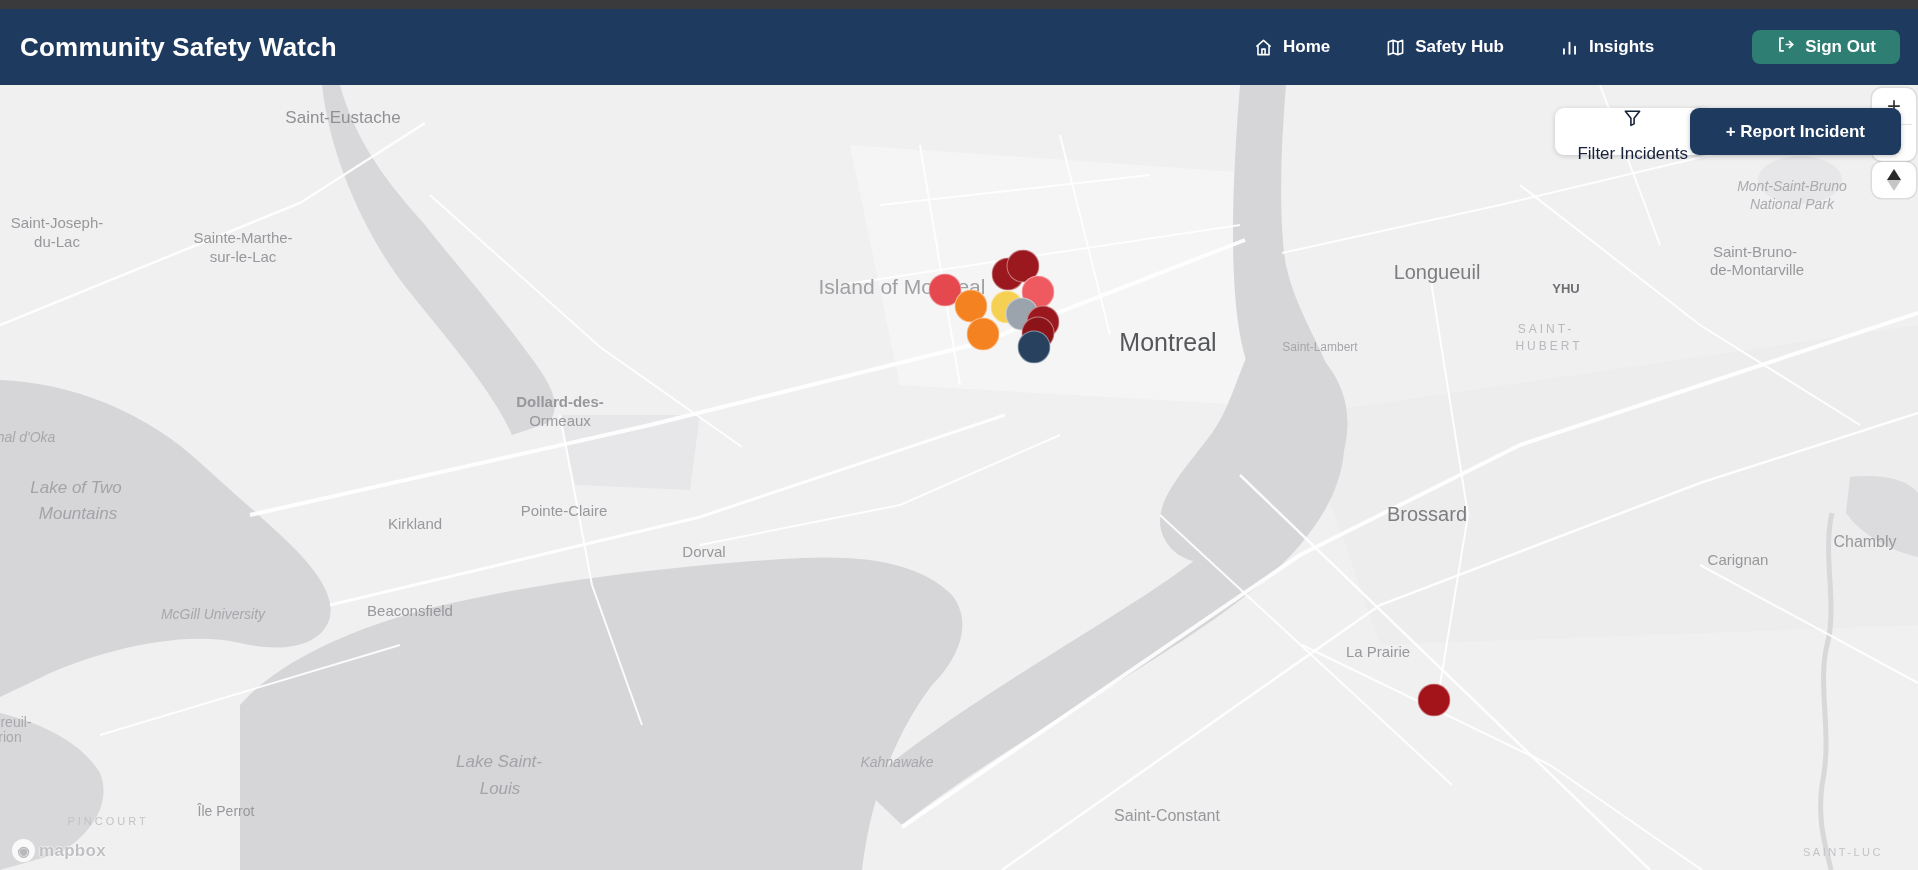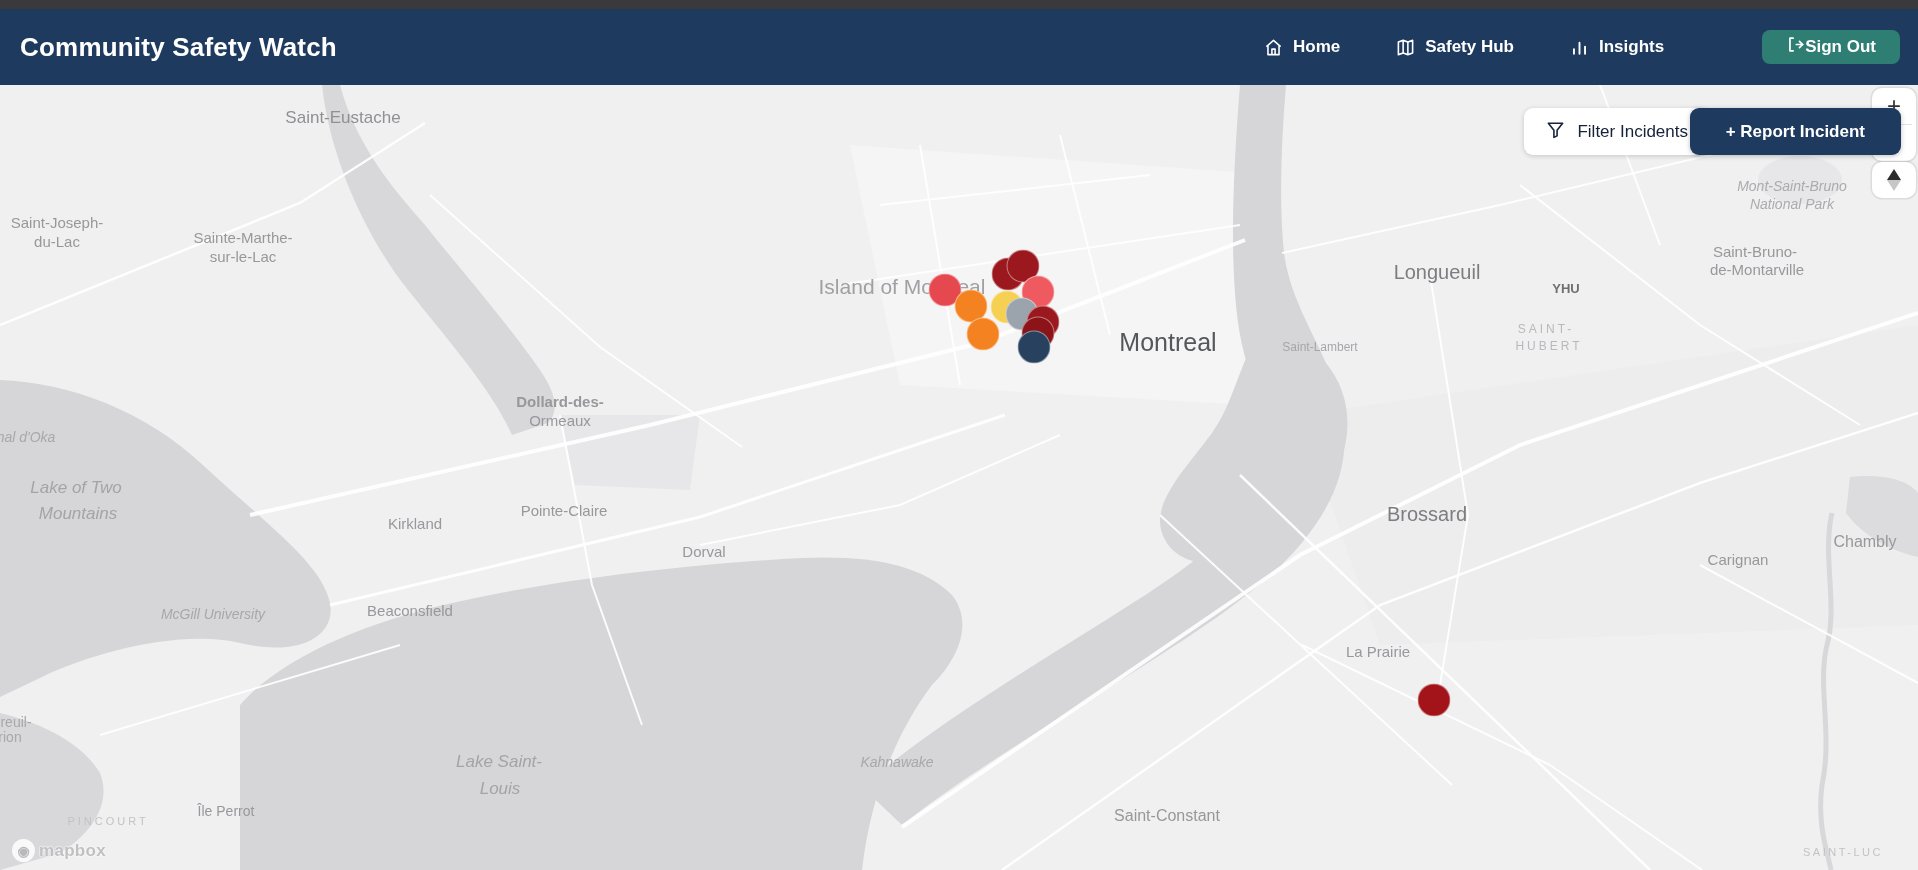--- a/index.html
+++ b/index.html
@@ -8,39 +8,39 @@
   
   .topstrip{position:absolute;left:0;top:0;width:1918px;height:9px;background:#3a3a3c;}
 
   
   .header{position:absolute;left:0;top:9px;width:1918px;height:76px;background:#1f3a5f;
           display:flex;align-items:center;box-sizing:border-box;padding:0 18px 0 20px;color:#fff;}
   .header h1{font-size:26px;font-weight:700;margin:0;letter-spacing:.2px;}
   .nav{margin-left:auto;display:flex;align-items:center;gap:56px;}
   .nav-item{display:flex;align-items:center;gap:10px;font-size:17px;font-weight:600;cursor:pointer;}
   .nav-item svg{display:block;}
-  .signout{margin-left:42px;display:flex;align-items:center;background:#2e7e74;color:#fff;
+  .signout{margin-left:42px;display:flex;align-items:center;gap:10px;background:#2e7e74;color:#fff;
            border:none;border-radius:8px;padding:5px 24px;font-size:17px;font-weight:700;cursor:pointer;
            font-family:"Liberation Sans",sans-serif;}
 
   
   .map{position:absolute;left:0;top:85px;width:1918px;height:785px;background:#f0f0f1;overflow:hidden;}
   .basemap{position:absolute;inset:0;}
 
   .map-label{position:absolute;transform:translate(-50%,-50%);white-space:nowrap;
              font-family:"Liberation Sans",sans-serif;pointer-events:none;}
 
   .marker{position:absolute;width:33px;height:33px;border-radius:50%;transform:translate(-50%,-50%);
           border:1px solid rgba(255,255,255,.45);box-sizing:border-box;cursor:pointer;}
 
   
   .btn-filter{position:absolute;top:23px;right:208px;height:47px;padding:0 22px;background:#fff;
               border:none;border-radius:9px;display:flex;align-items:center;gap:12px;font-size:17px;
               color:#16213a;font-weight:500;box-shadow:0 1px 5px rgba(0,0,0,.18);cursor:pointer;
-              font-family:"Liberation Sans",sans-serif;z-index:30;}
+              font-family:"Liberation Sans",sans-serif;z-index:30;flex-direction:column;}
   .btn-report{position:absolute;top:23px;right:17px;height:47px;padding:0 36px;background:#1f3a5f;
               border:none;border-radius:9px;display:flex;align-items:center;font-size:17px;color:#fff;
               font-weight:700;box-shadow:0 1px 5px rgba(0,0,0,.25);cursor:pointer;
               font-family:"Liberation Sans",sans-serif;z-index:30;}
 
   
   .navctl{position:absolute;top:3px;right:2px;width:44px;background:#fff;border-radius:10px;
           box-shadow:0 0 0 1.5px rgba(0,0,0,.08);z-index:10;}
   .navctl .ctl{width:44px;height:36px;display:flex;align-items:center;justify-content:center;
                font-size:24px;color:#333;cursor:pointer;background:none;border:none;

